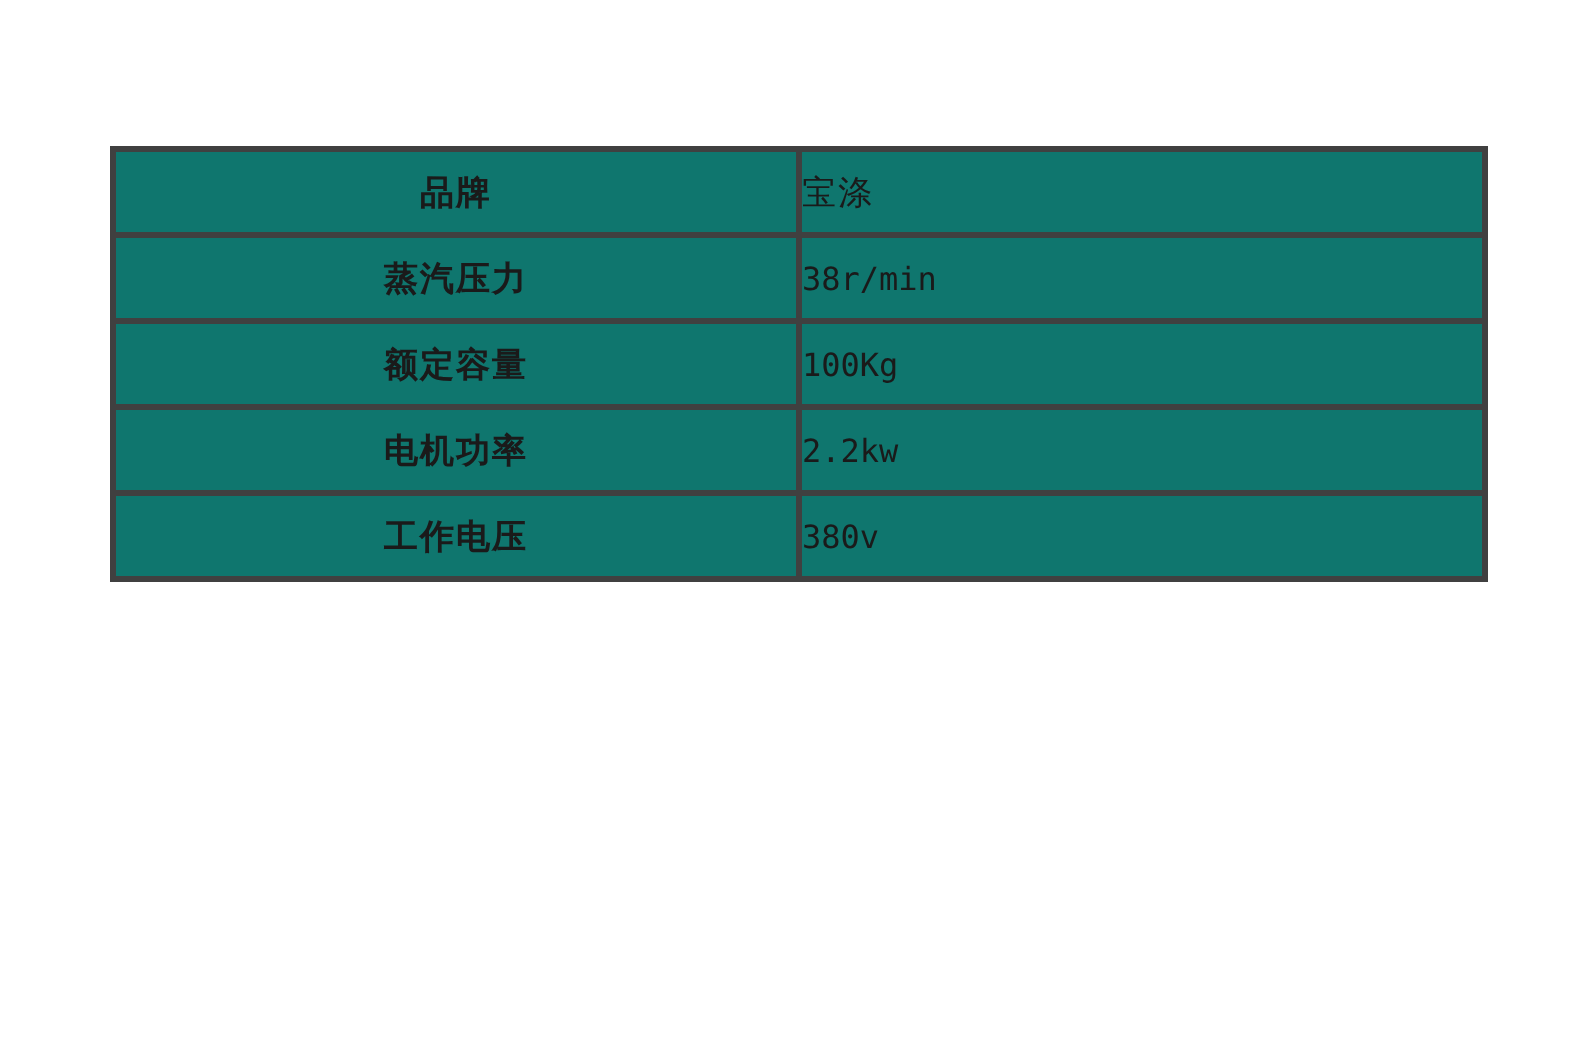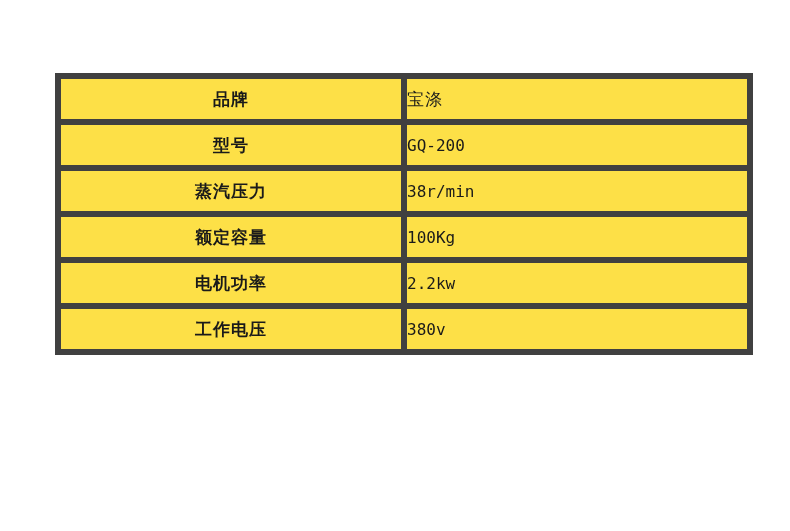--- a/index.html
+++ b/index.html
@@ -23,25 +23,25 @@
   }
   table.spec-table {
     width: 680px;
     border-collapse: collapse;
     table-layout: fixed;
   }
   table.spec-table tr {
     height: 40px;
   }
   table.spec-table td {
-    border: 6px solid #404040;
+    border: 3px solid #404040;
     padding: 0;
     height: 40px;
     vertical-align: middle;
-    background: #fde047;
+    background: #0f766e;
   }
   td.label-cell {
     width: 340px;
     text-align: center;
     font-size: 17px;
     font-weight: bold;
     color: #1a1a1a;
     letter-spacing: 1px;
   }
   td.value-cell {
@@ -64,24 +64,20 @@
 <body>
 
 <div class="spec-wrap">
   <table class="spec-table">
     <tbody>
       <tr>
         <td class="label-cell">品牌</td>
         <td class="value-cell cjk">宝涤</td>
       </tr>
       <tr>
-        <td class="label-cell">型号</td>
-        <td class="value-cell">GQ-200</td>
-      </tr>
-      <tr>
         <td class="label-cell">蒸汽压力</td>
         <td class="value-cell">38r/min</td>
       </tr>
       <tr>
         <td class="label-cell">额定容量</td>
         <td class="value-cell">100Kg</td>
       </tr>
       <tr>
         <td class="label-cell">电机功率</td>
         <td class="value-cell">2.2kw</td>

